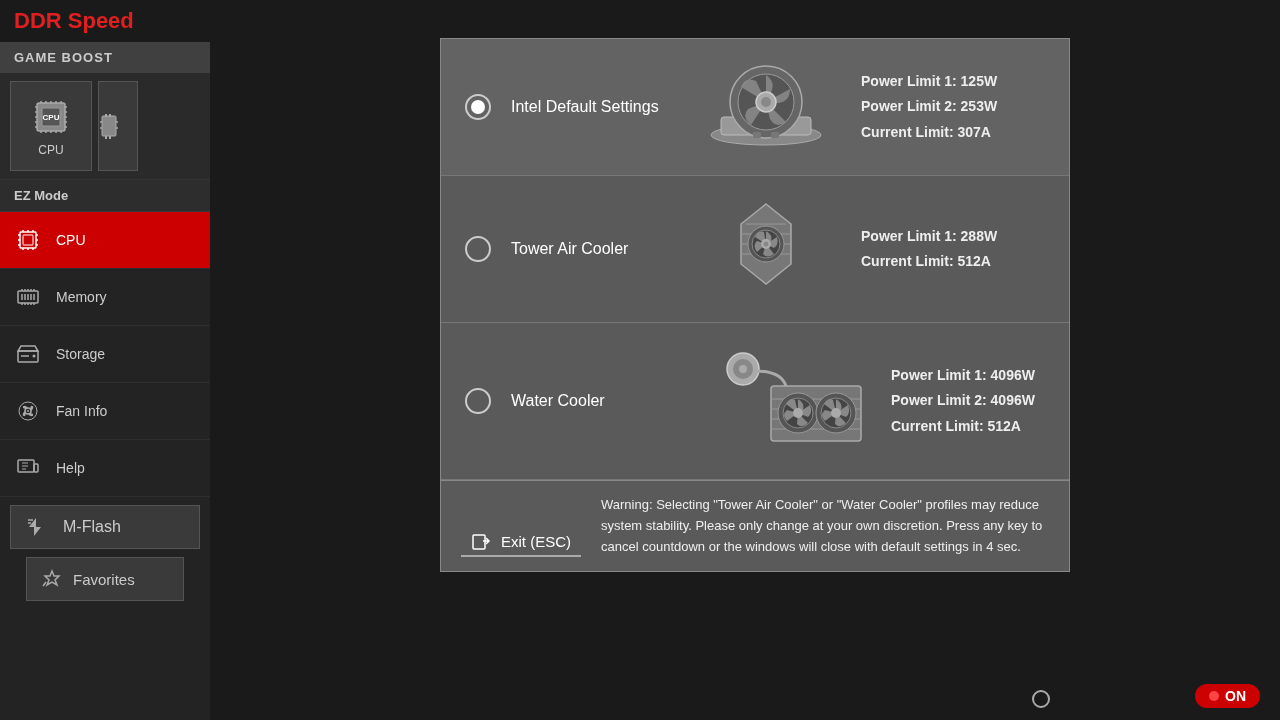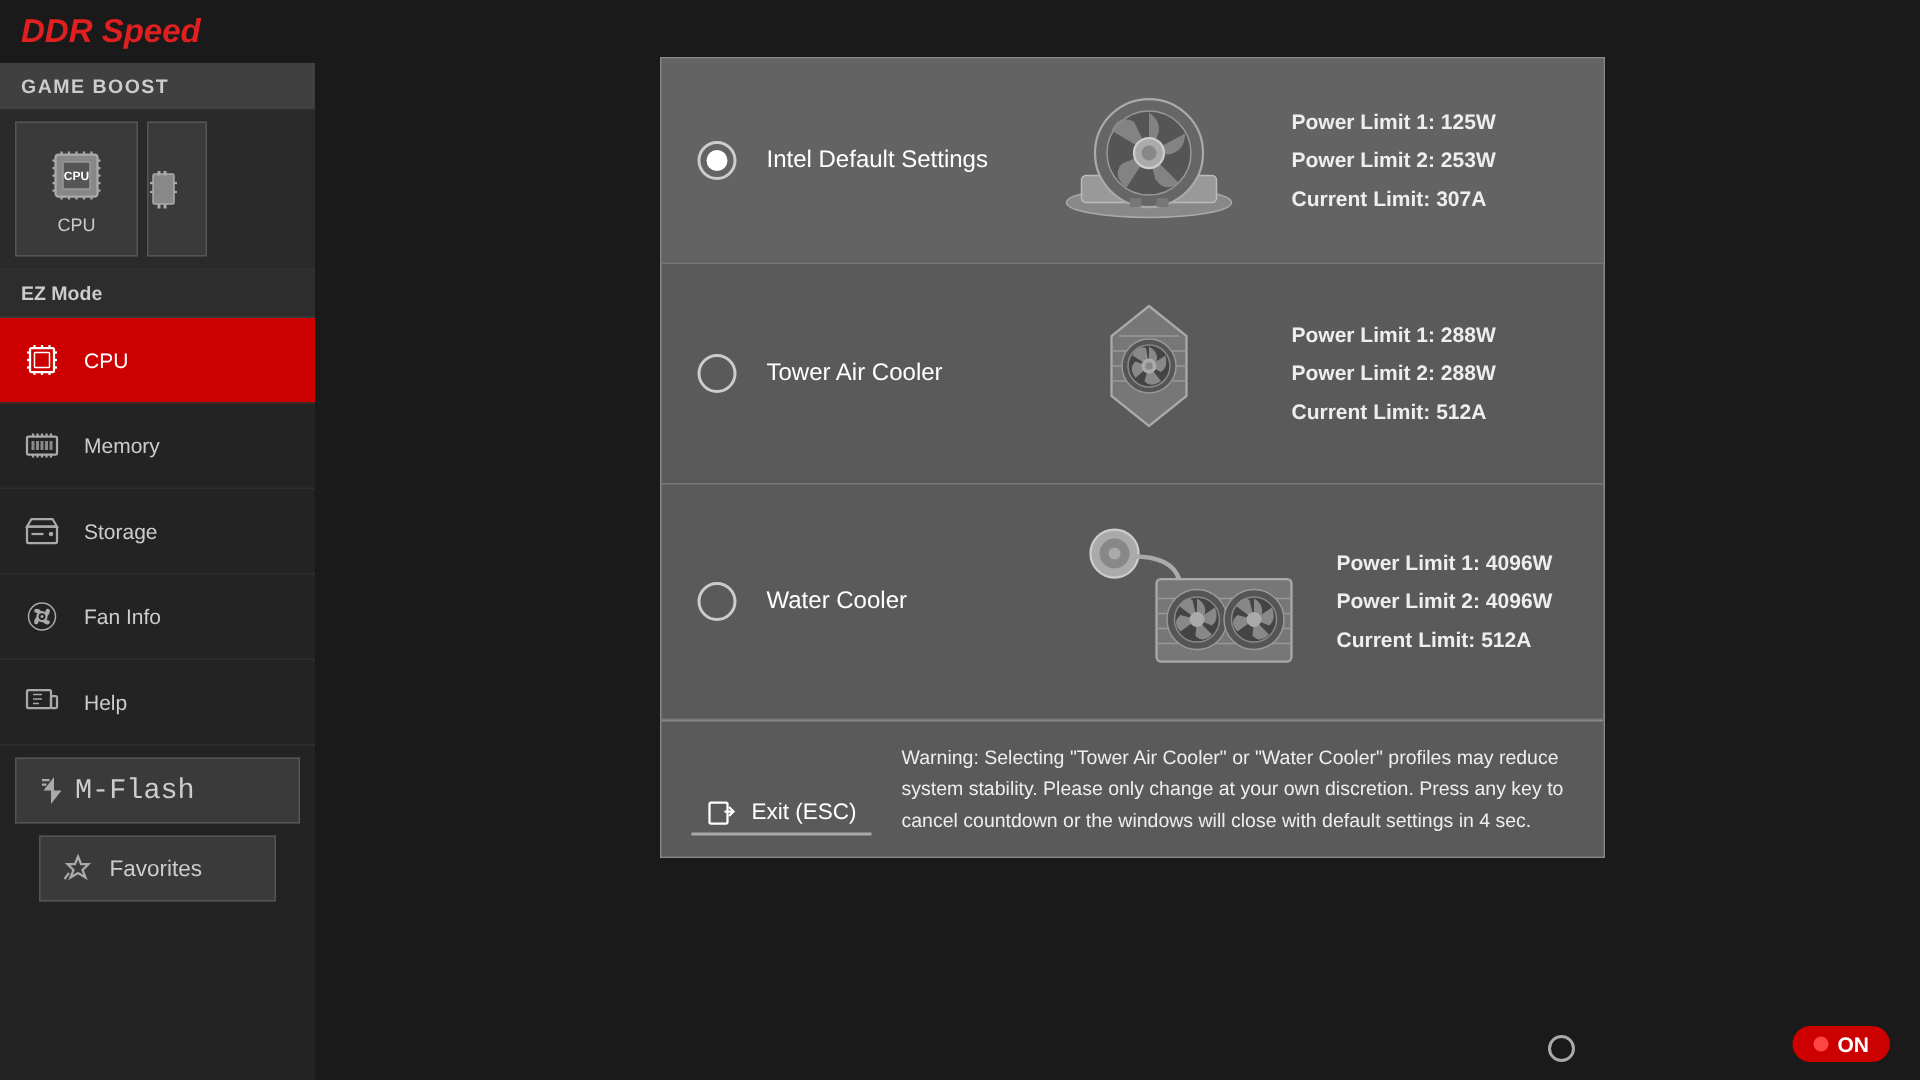--- a/index.html
+++ b/index.html
@@ -34,21 +34,20 @@
       background: #1a1a1a;
       padding: 8px 14px;
       display: flex;
       align-items: center;
     }
 
     .ddr-speed {
       color: #e02020;
       font-size: 22px;
       font-weight: bold;
-      font-style: italic;
     }
 
     .game-boost-bar {
       background: #404040;
       padding: 8px 14px;
       color: #ccc;
       font-size: 13px;
       font-weight: bold;
       letter-spacing: 1px;
     }
@@ -117,26 +116,25 @@
       justify-content: center;
       flex-shrink: 0;
     }
 
     .m-flash-btn {
       margin: 8px 10px;
       background: #3a3a3a;
       border: 1px solid #555;
       padding: 10px 14px;
       color: #ccc;
-      font-size: 19px;
+      font-size: 16px;
       cursor: pointer;
       display: flex;
       align-items: center;
-      gap: 3px;
-      font-family: Liberation Mono, monospace;
+      gap: 16px;
     }
 
     .favorites-btn {
       margin: 4px 26px;
       background: #3a3a3a;
       border: 1px solid #555;
       padding: 10px 14px;
       color: #ccc;
       font-size: 15px;
       cursor: pointer;
@@ -519,21 +517,20 @@
             <path d="M25 45 L33 55 Q26 60 22 55 Z" fill="#888"></path>
             <path d="M25 45 L16 53 Q11 46 16 42 Z" fill="#888"></path>
             <path d="M25 45 L14 38 Q17 31 23 33 Z" fill="#888"></path>
             <circle cx="25" cy="45" r="5" fill="#aaa"></circle>
             <circle cx="25" cy="45" r="2.5" fill="#888"></circle>
           </g>
         </svg>
       </div>
       <div class="option-stats">
         <div>Power Limit 1: 288W</div>
-        <div>Power Limit 2: 288W</div>
         <div>Current Limit: 512A</div>
       </div>
     </div>
 
     <div class="option-row">
       <div class="radio-btn"></div>
       <span class="option-label">Water Cooler</span>
       <div class="option-image">
 
         <svg width="180" height="120" viewBox="0 0 180 120">

